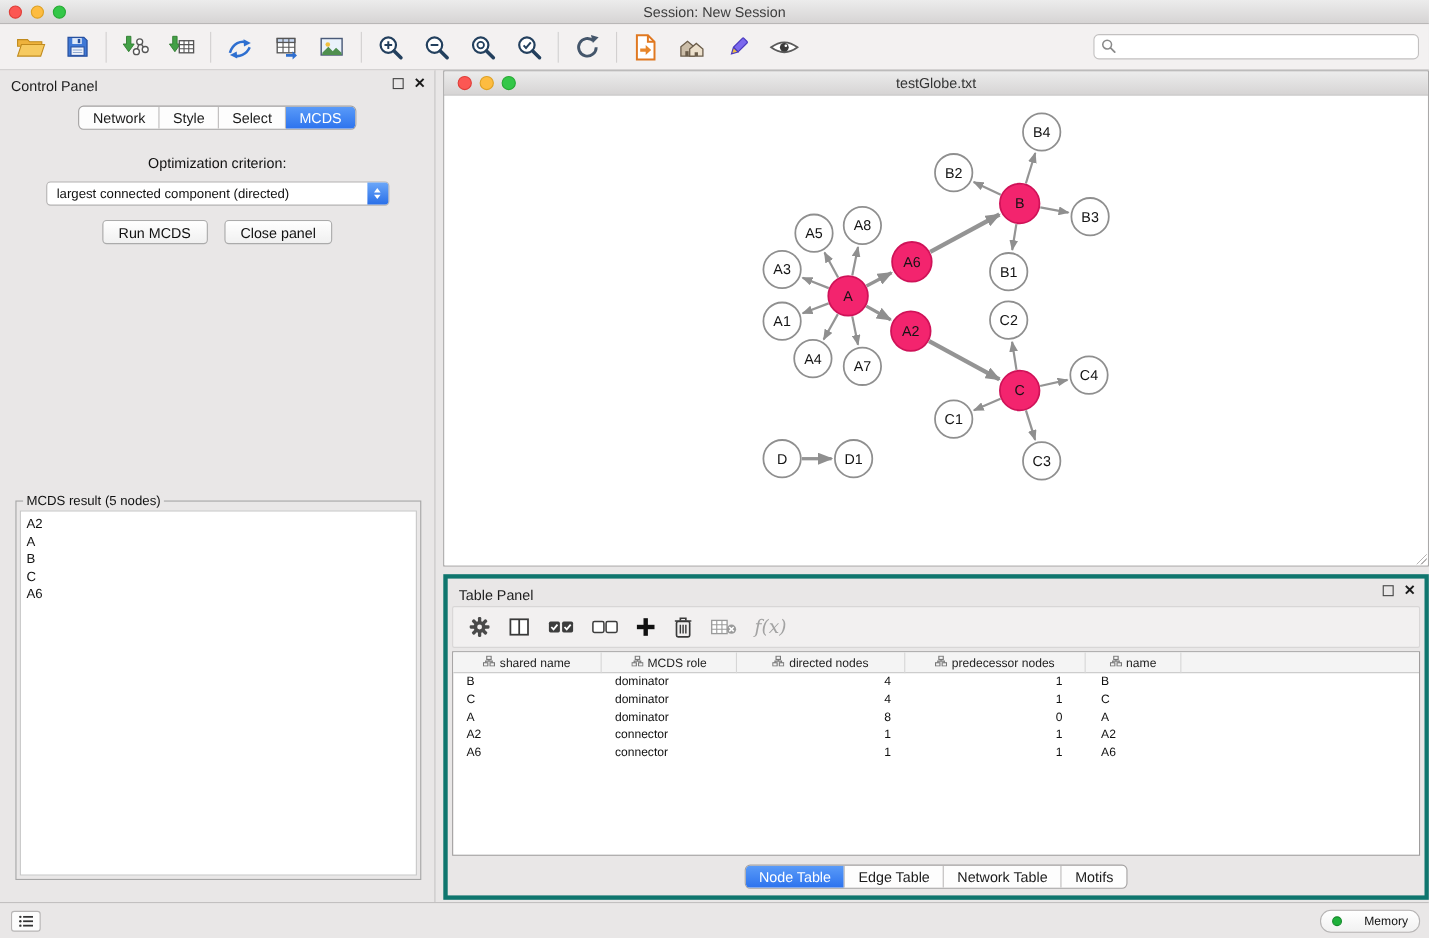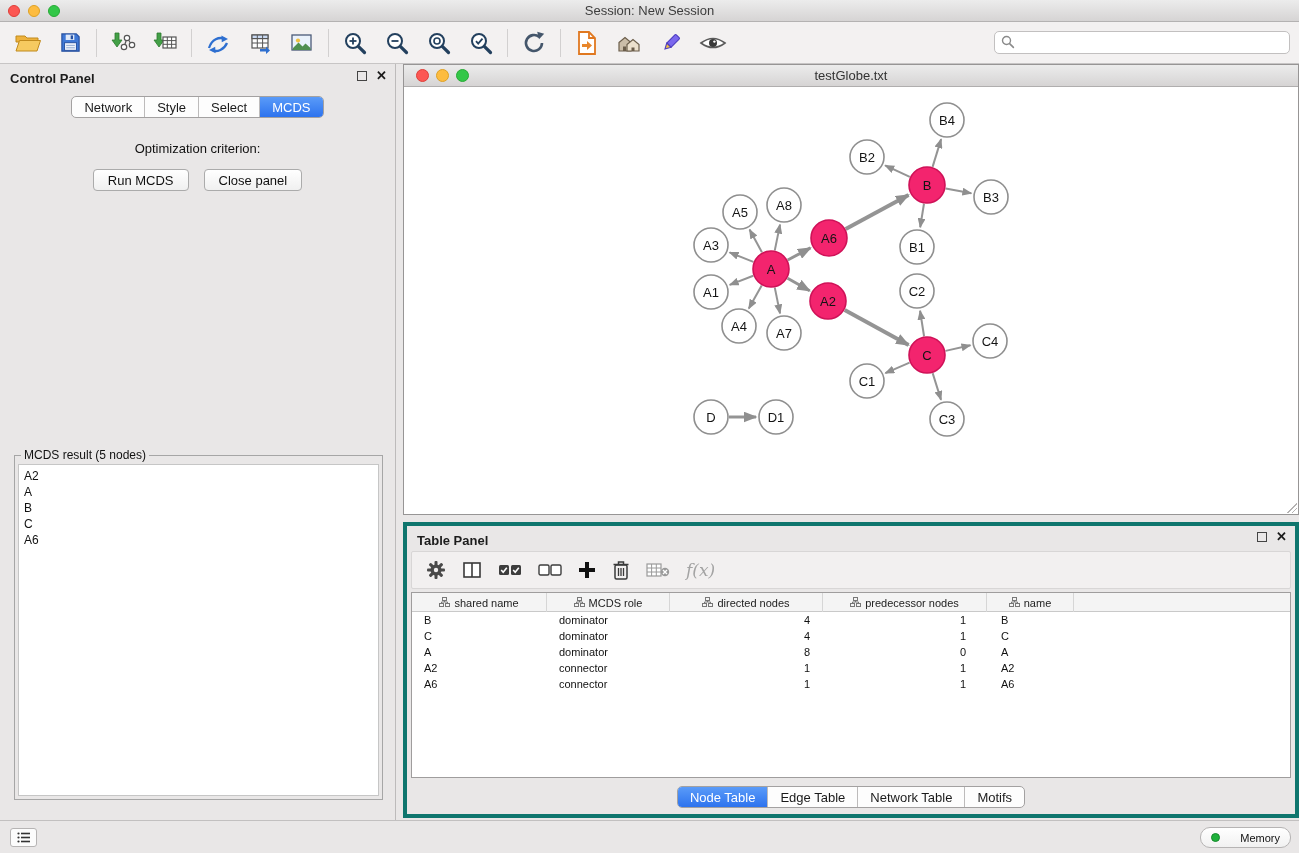--- a/index.html
+++ b/index.html
@@ -27,21 +27,21 @@
   .spacer { flex:1 1 auto; }
   .search-wrap { position:relative; width:296px; height:23px; margin-right:9px; flex:0 0 auto; }
   .search-wrap input { width:100%; height:100%; border:1px solid #c2c0c0; border-radius:5px;
     padding:0 8px 0 24px; font-size:12px; background:#fff; outline:none; }
   .search-glass { position:absolute; left:7px; top:4px; }
 
   
   .control-panel { position:absolute; left:0; top:64px; width:396px; height:756px;
     background:#e9e7e7; border-right:1px solid #bdbbbb; }
   .panel-header { position:relative; height:26px; }
-  .panel-title { position:absolute; left:10px; top:7px; font-size:13px; color:#1c1c1c;font-weight:bold; }
+  .panel-title { position:absolute; left:10px; top:7px; font-size:13px; color:#1c1c1c; }
   .panel-btns { position:absolute; right:8px; top:6px; display:flex; gap:9px; align-items:center; }
   .float-glyph { width:10px; height:10px; border:1.5px solid #444; display:inline-block; }
   .close-glyph { font-size:13px; font-weight:bold; color:#1a1a1a; line-height:12px; }
 
   .seg-row { display:flex; justify-content:center; margin-top:6px; }
   .segmented { display:inline-flex; border:1px solid #a3a1a1; border-radius:5px; overflow:hidden;
     background:#fdfdfd; height:22px; }
   .seg { padding:0 12px; line-height:21px; font-size:13px; color:#1b1b1b; border-left:1px solid #bdbbbb; cursor:default; }
   .seg:first-child { border-left:none; }
   .seg.active { background:linear-gradient(#5a9bf8,#2d73ee); color:#fff; }
@@ -296,20 +296,27 @@
     </div>
     <div class="seg-row">
       <div class="segmented">
           <div class="seg">Network</div>
           <div class="seg">Style</div>
           <div class="seg">Select</div>
           <div class="seg active">MCDS</div>
         </div>
     </div>
     <div class="opt-label">Optimization criterion:</div>
+    <div class="dropdown">
+      <span class="dropdown-text">largest connected component (directed)</span>
+      <span class="dropdown-cap">
+        <span class="tri-up"></span>
+          <span class="tri-down"></span>
+      </span>
+    </div>
     <div class="buttons-row">
       <button class="mac-button">Run MCDS</button>
       <button class="mac-button">Close panel</button>
     </div>
     <div class="result-box">
       <span class="result-legend">MCDS result (5 nodes)</span>
       <div class="result-list">
           <div class="result-item">A2</div>
           <div class="result-item">A</div>
           <div class="result-item">B</div>

